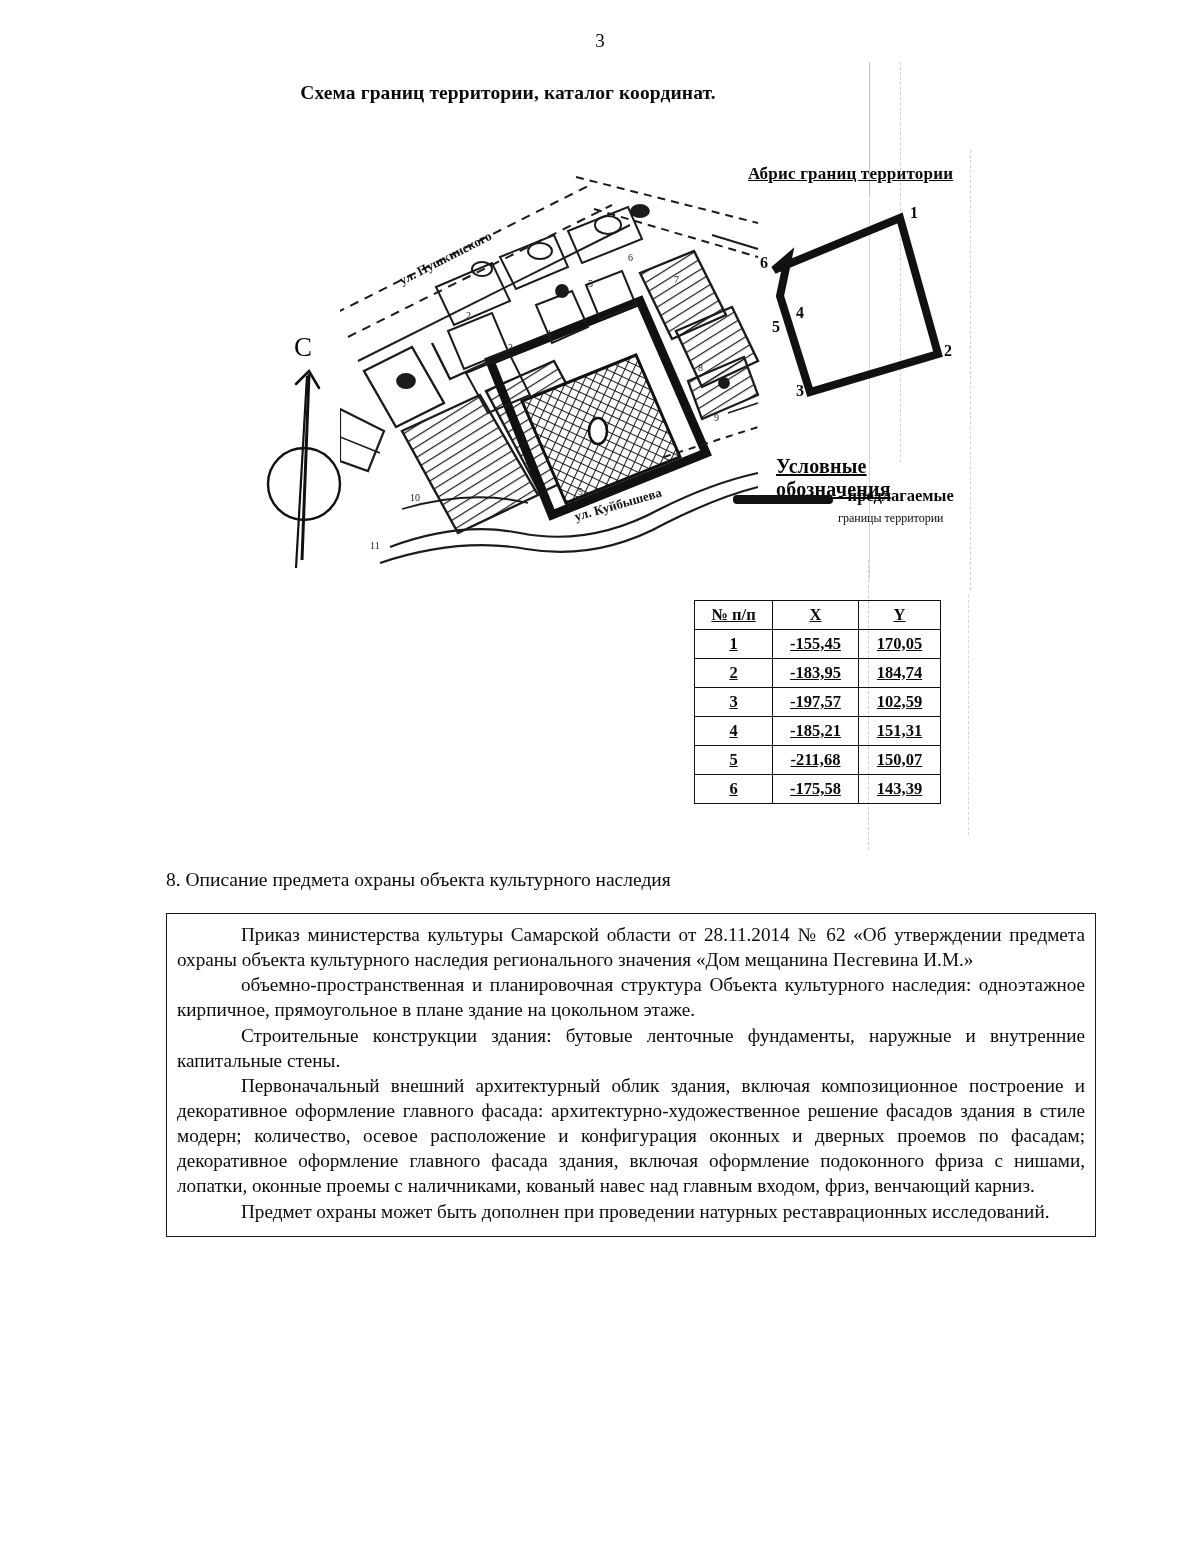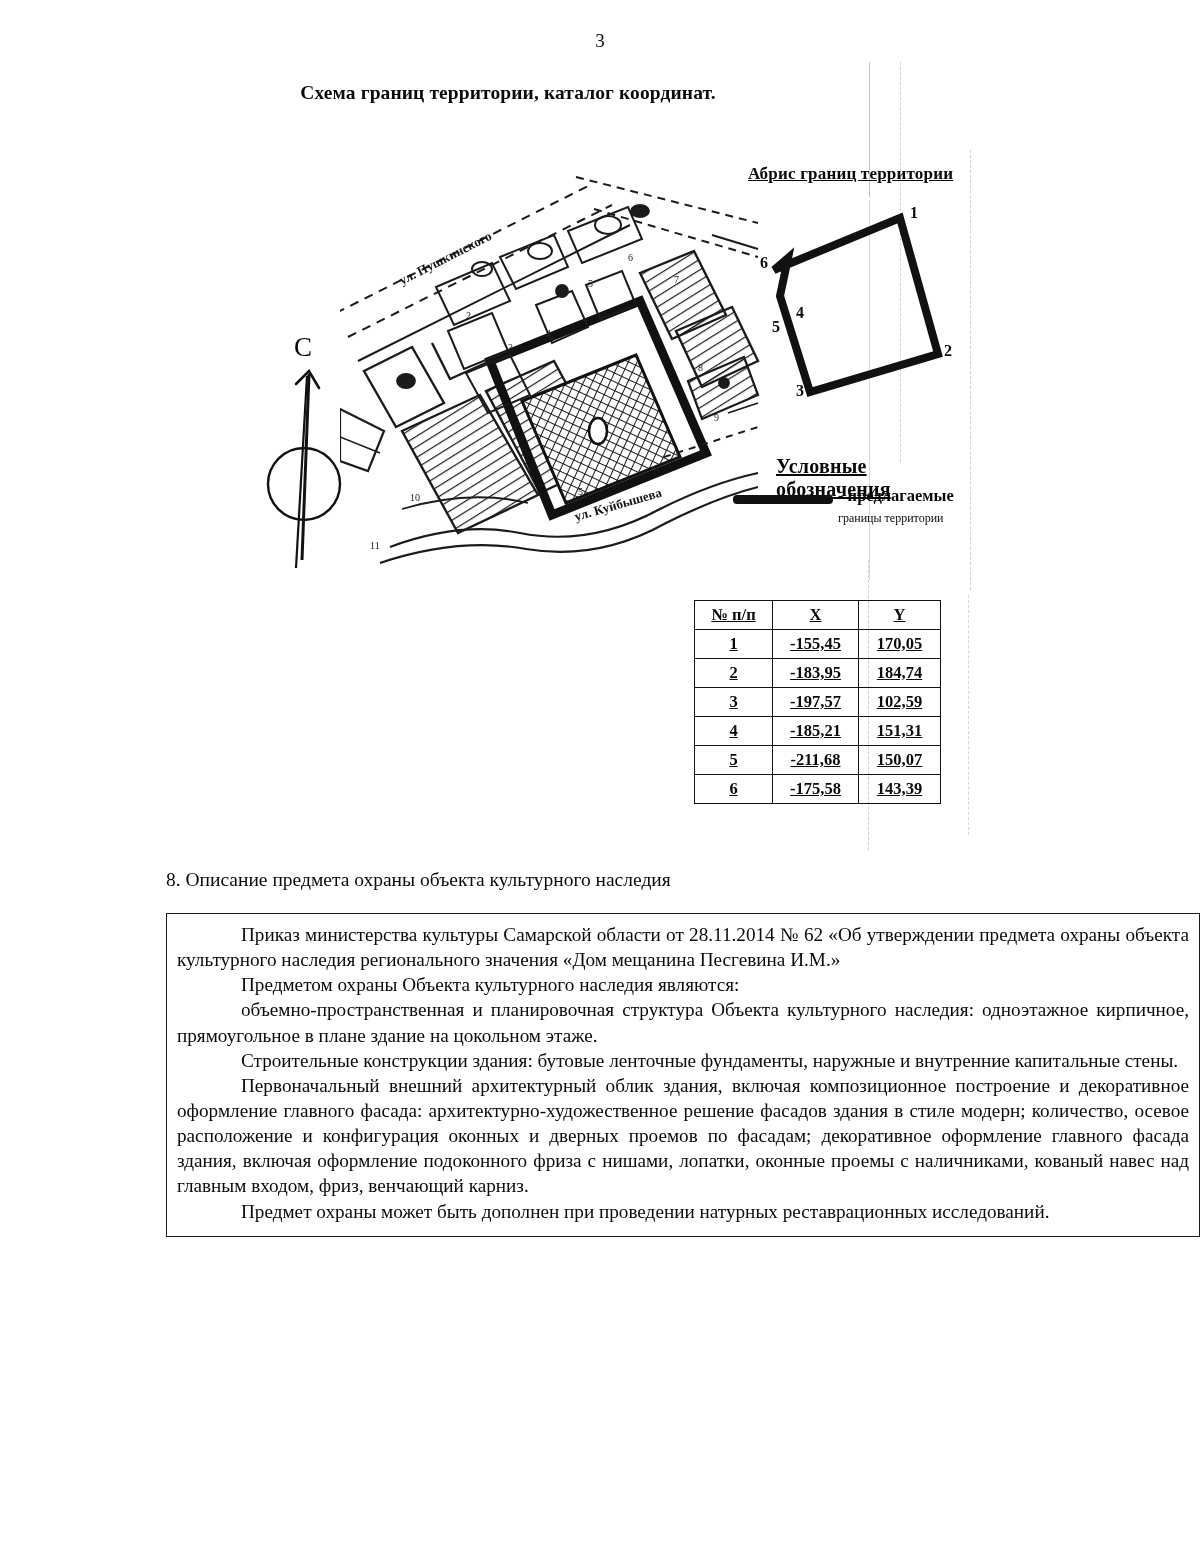--- a/index.html
+++ b/index.html
@@ -151,21 +151,21 @@
   
   .section-heading {
     position: absolute;
     left: 166px; top: 869px;
     font-size: 19.5px;
   }
 
   .protection-box {
     position: absolute;
     left: 166px; top: 913px;
-    width: 1034px;
+    width: 930px;
     border: 1.4px solid #1a1a1a;
     padding: 8px 10px 12px 10px;
     background: #fff;
   }
   .protection-box p {
     margin: 0;
     font-size: 19.2px;
     line-height: 1.31;
     text-align: justify;
     text-indent: 64px;
@@ -341,18 +341,17 @@
       </tbody>
     </table>
   </div>
 
 </div>
 
 <div class="section-heading">8. Описание предмета охраны объекта культурного наследия</div>
 
 <div class="protection-box">
   <p>Приказ министерства культуры Самарской области от 28.11.2014 № 62 «Об утверждении предмета охраны объекта культурного наследия регионального значения «Дом мещанина Песгевина И.М.»</p>
-  <p>Предметом охраны Объекта культурного наследия являются:</p>
   <p>объемно-пространственная и планировочная структура Объекта культурного наследия: одноэтажное кирпичное, прямоугольное в плане здание на цокольном этаже.</p>
   <p>Строительные конструкции здания: бутовые ленточные фундаменты, наружные и внутренние капитальные стены.</p>
   <p>Первоначальный внешний архитектурный облик здания, включая композиционное построение и декоративное оформление главного фасада: архитектурно-художественное решение фасадов здания в стиле модерн; количество, осевое расположение и конфигурация оконных и дверных проемов по фасадам; декоративное оформление главного фасада здания, включая оформление подоконного фриза с нишами, лопатки, оконные проемы с наличниками, кованый навес над главным входом, фриз, венчающий карниз.</p>
   <p>Предмет охраны может быть дополнен при проведении натурных реставрационных исследований.</p>
 </div>
 
 </body></html>

